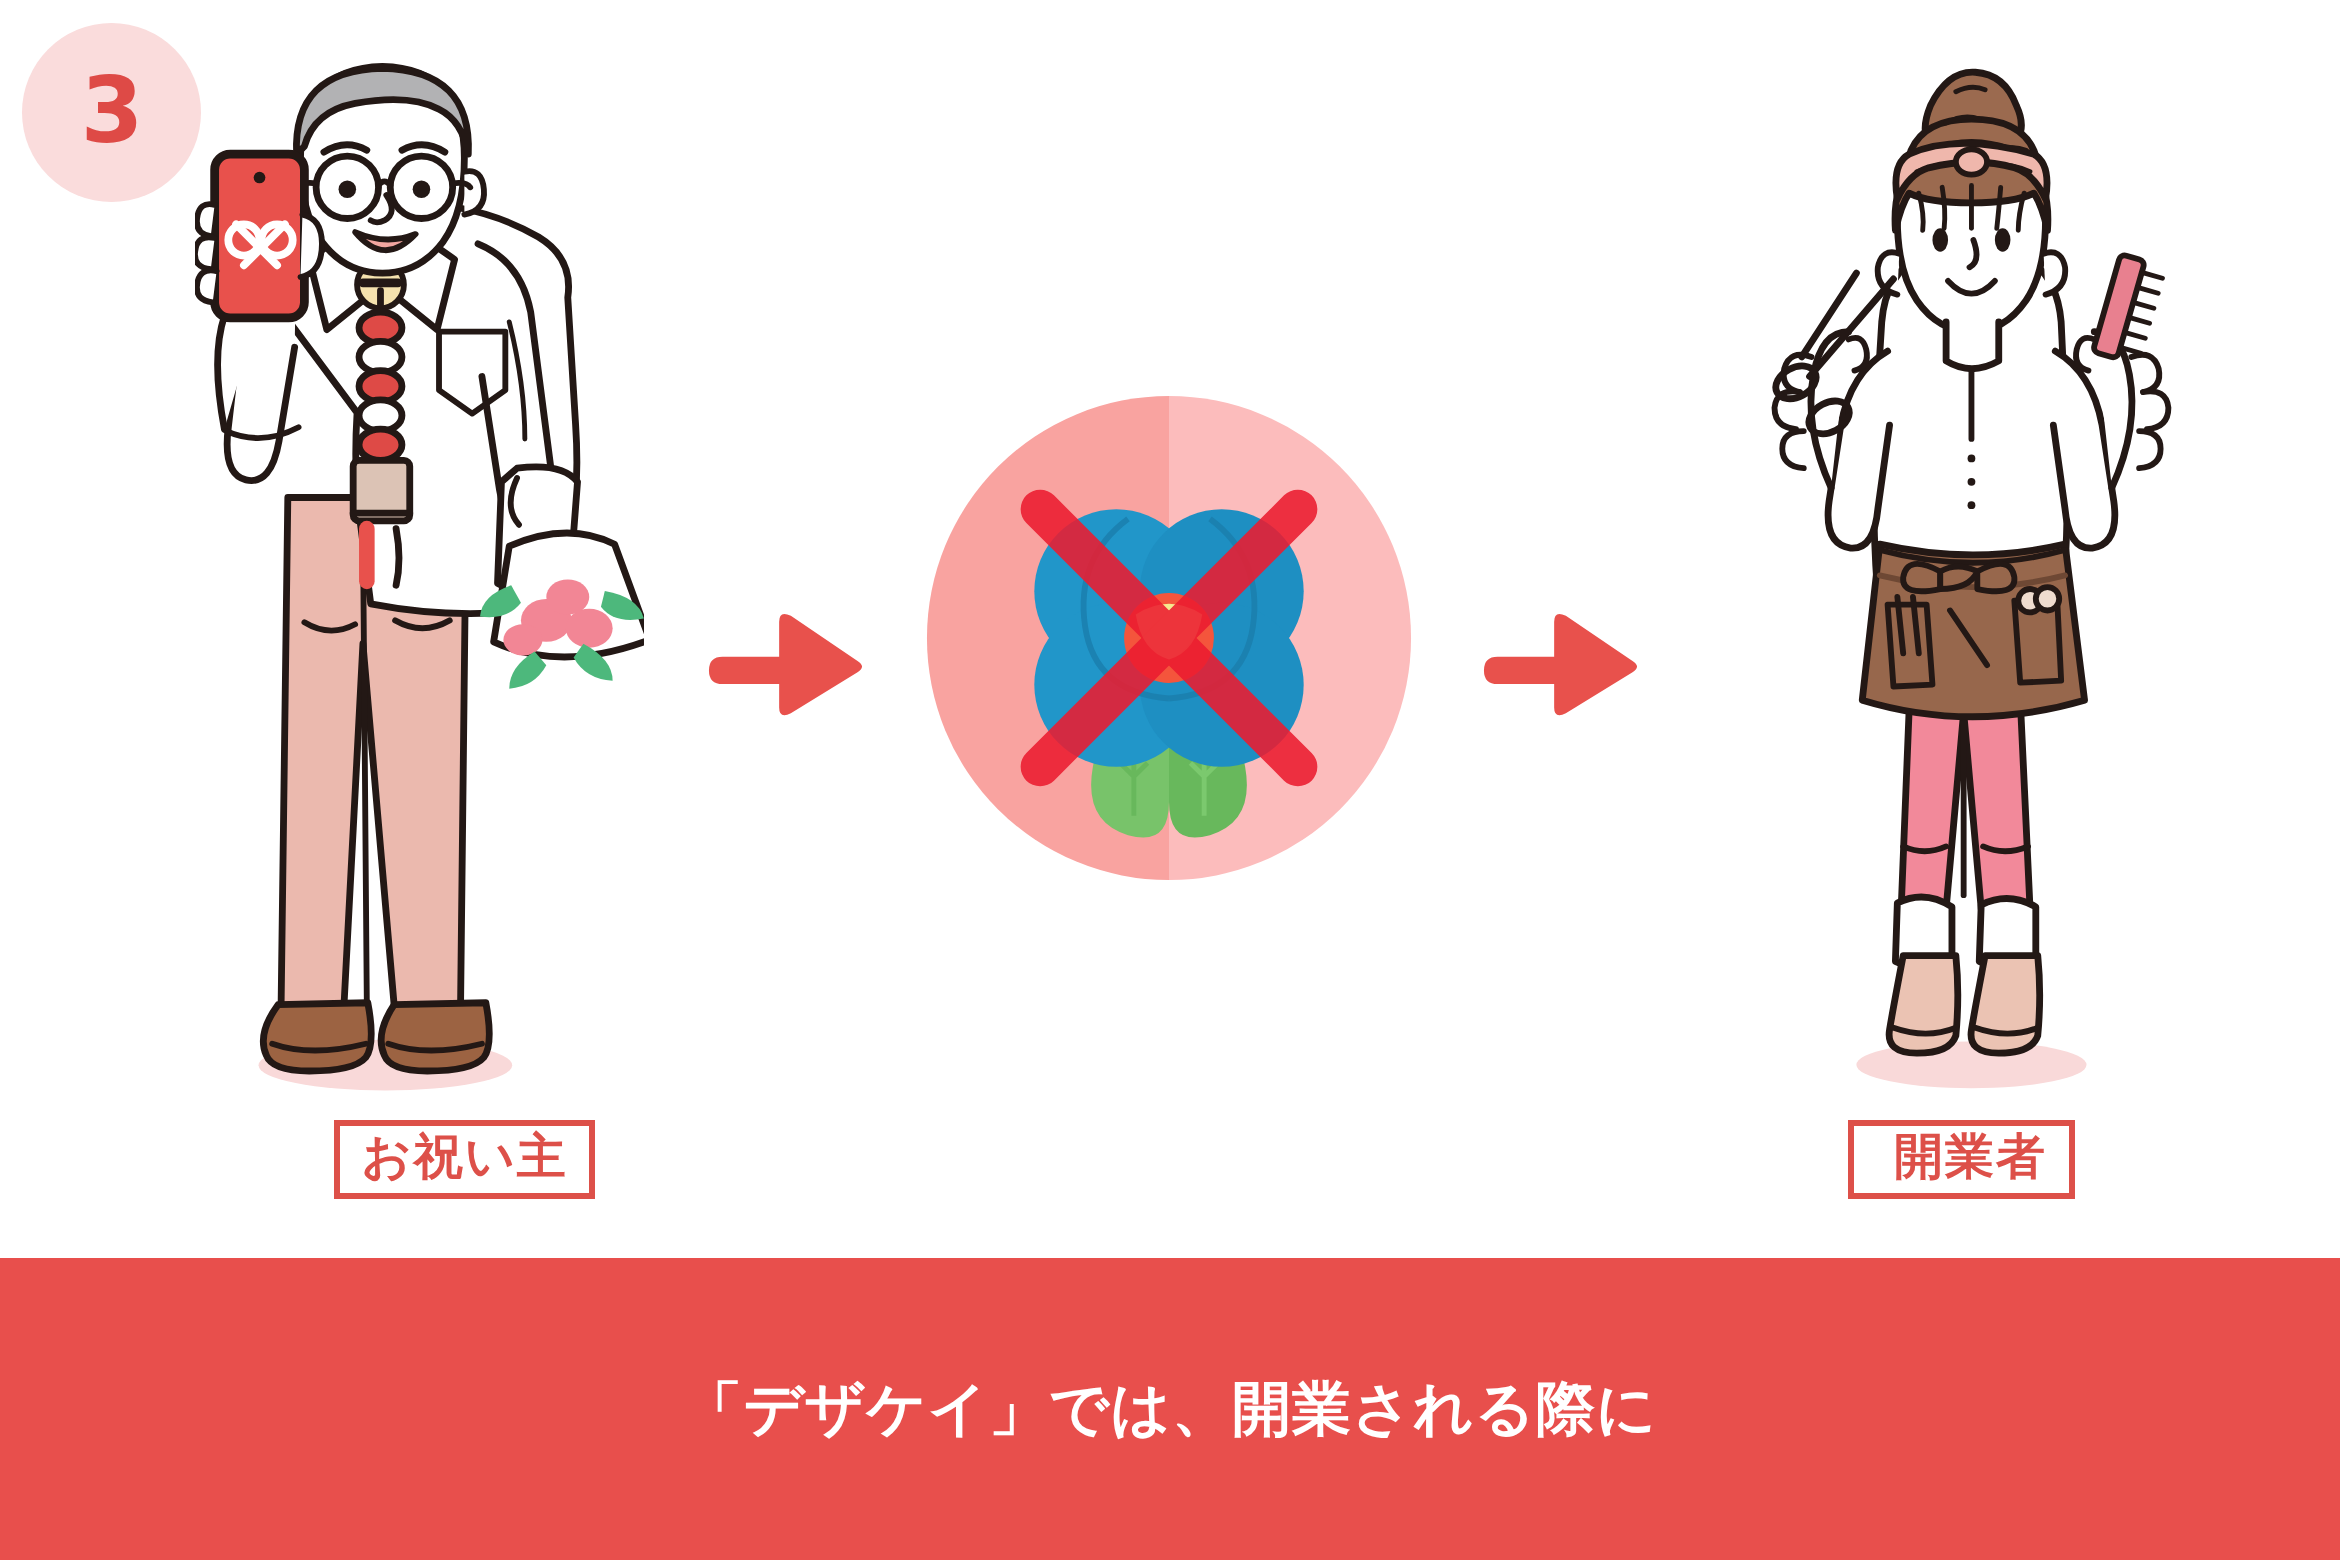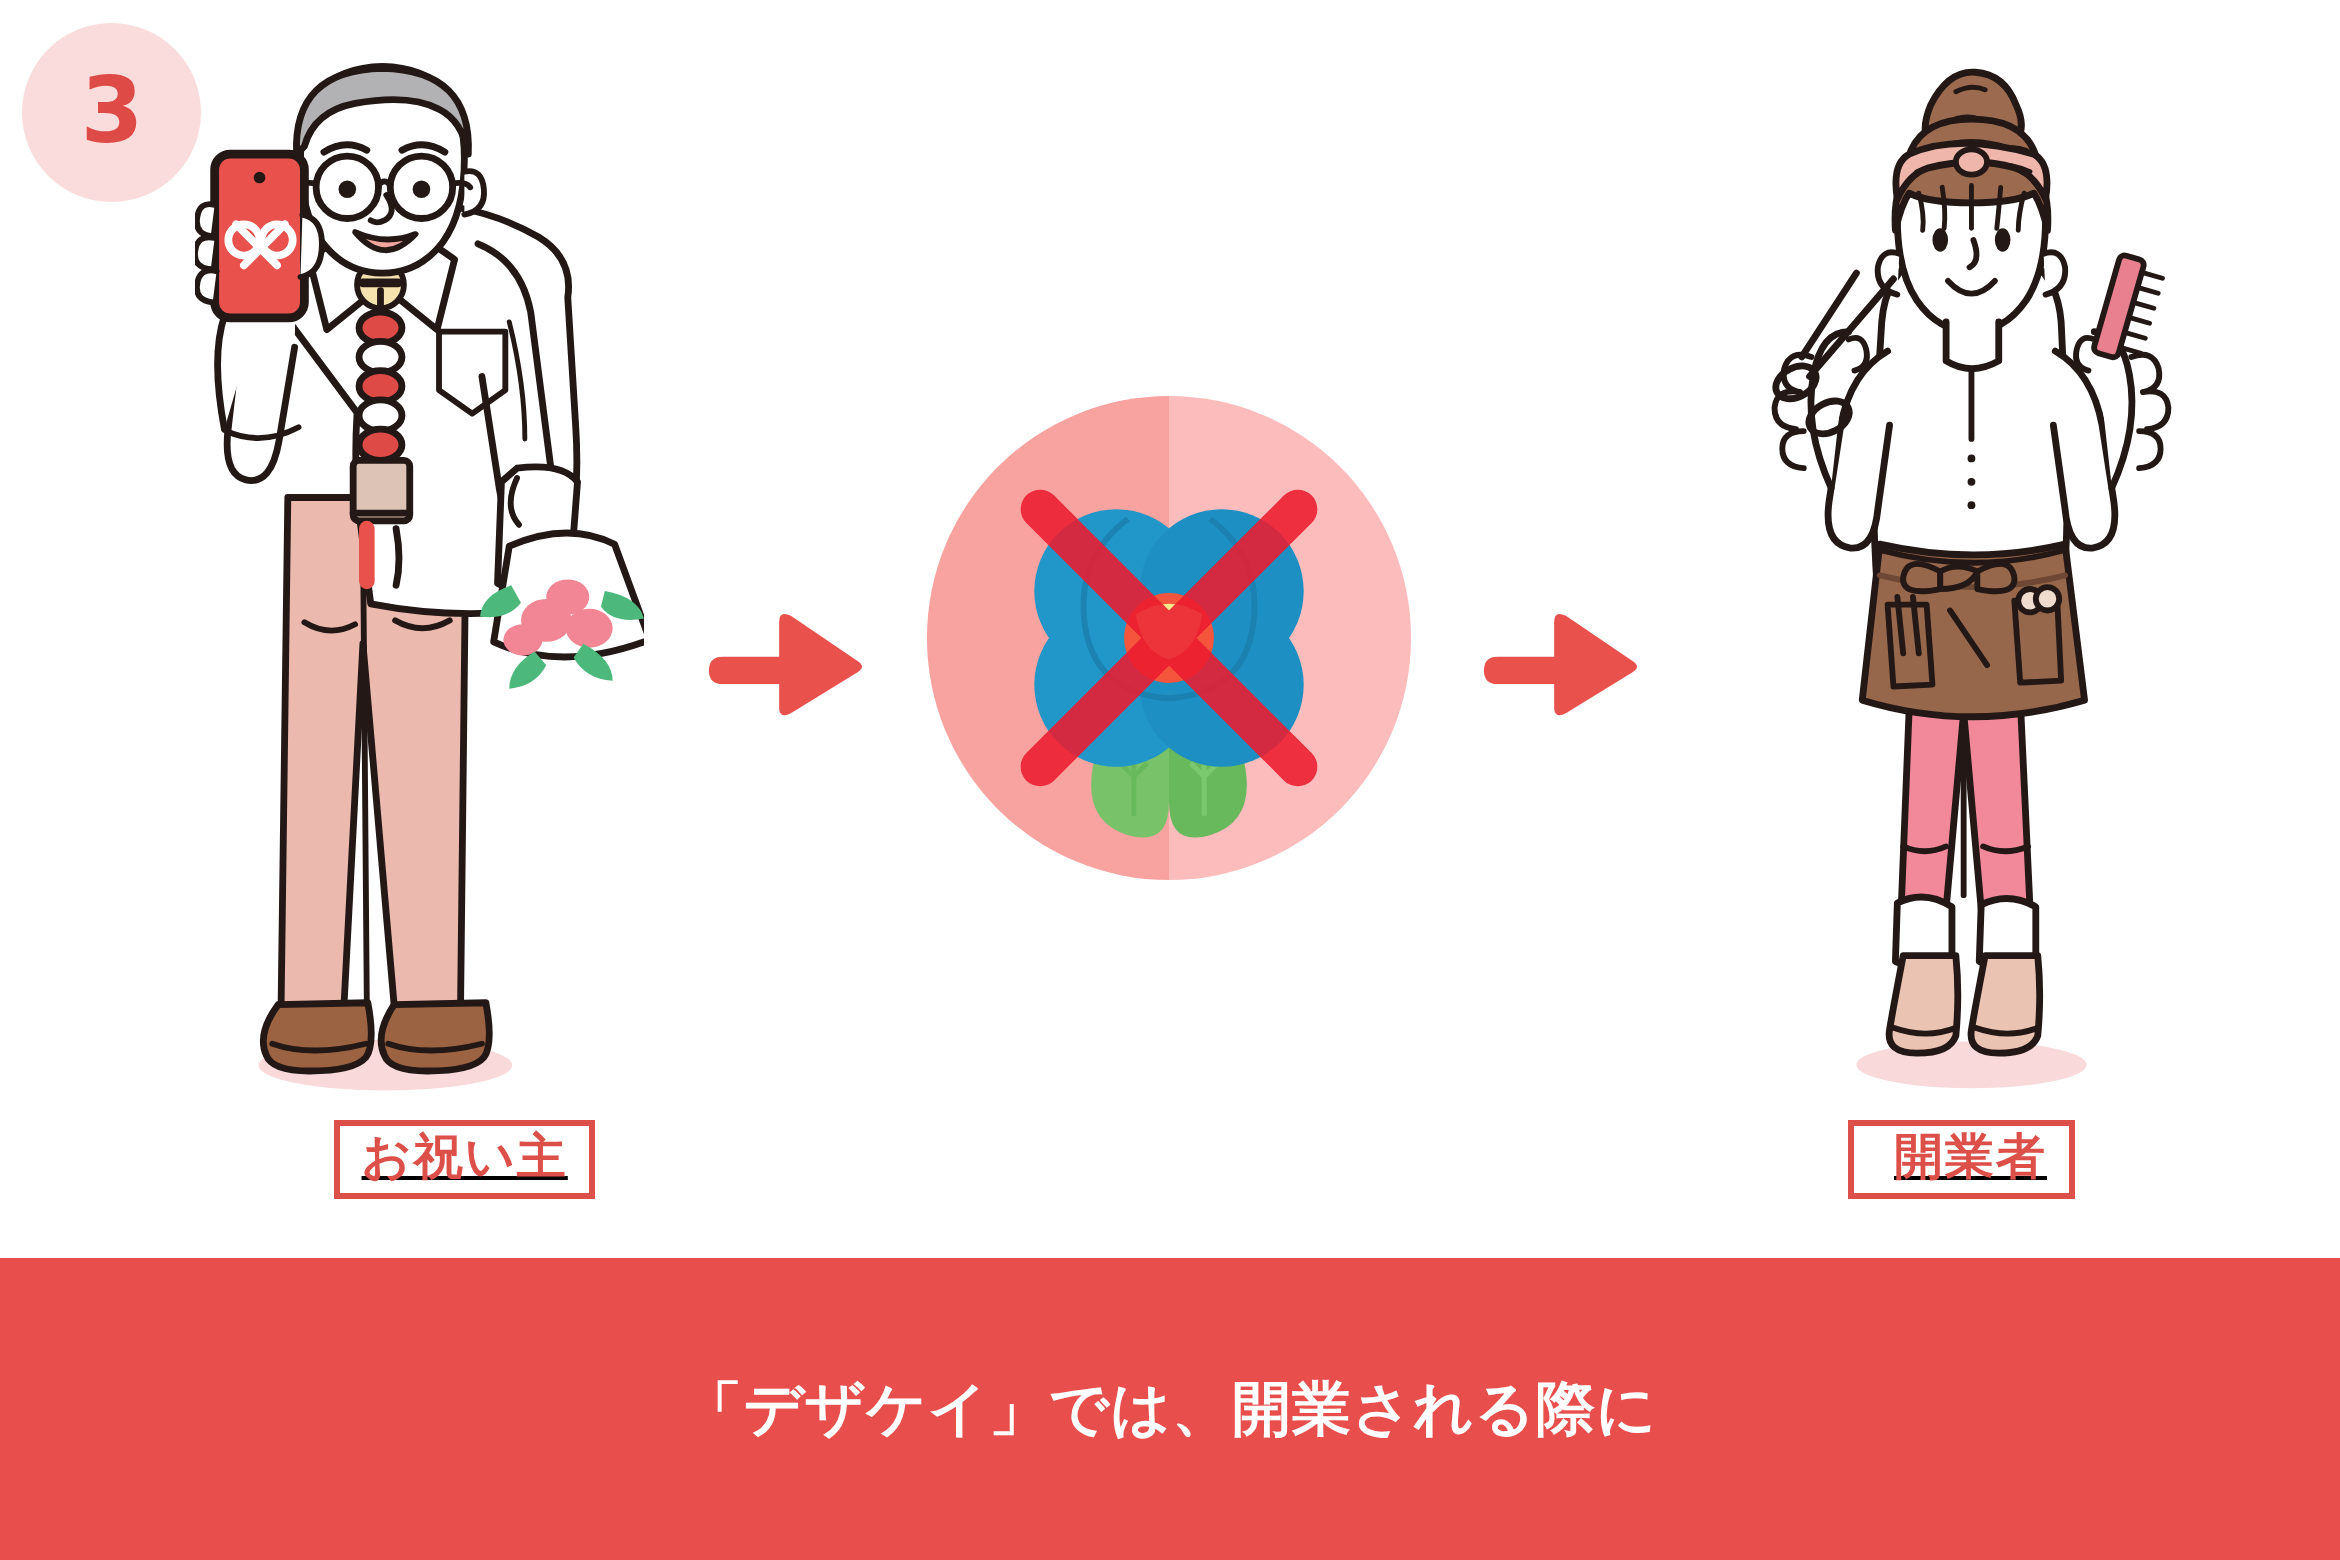--- a/index.html
+++ b/index.html
@@ -40,21 +40,20 @@
   .arrow-1{ left:707px; top:610px; }
   .arrow-2{ left:1482px; top:610px; }
 
   
   .role-label{
     position:absolute;
     border:6.8px solid #DD5049;
     background:#ffffff;
     display:flex; align-items:center; justify-content:center;
     padding:5.9px 21.5px 11.7px 21.5px;
-    text-decoration:underline;
   }
   .role-label .txt{
     color:#DD5049;
     font-family:"DejaVu Sans","Liberation Sans", sans-serif;
     font-size:49px; font-weight:600; line-height:1.0;
     letter-spacing:2px; white-space:nowrap;
   }
   .role-left{ left:334px; top:1120px; }
   .role-right{ left:1848px; top:1120px;padding-left:40px; }
 

